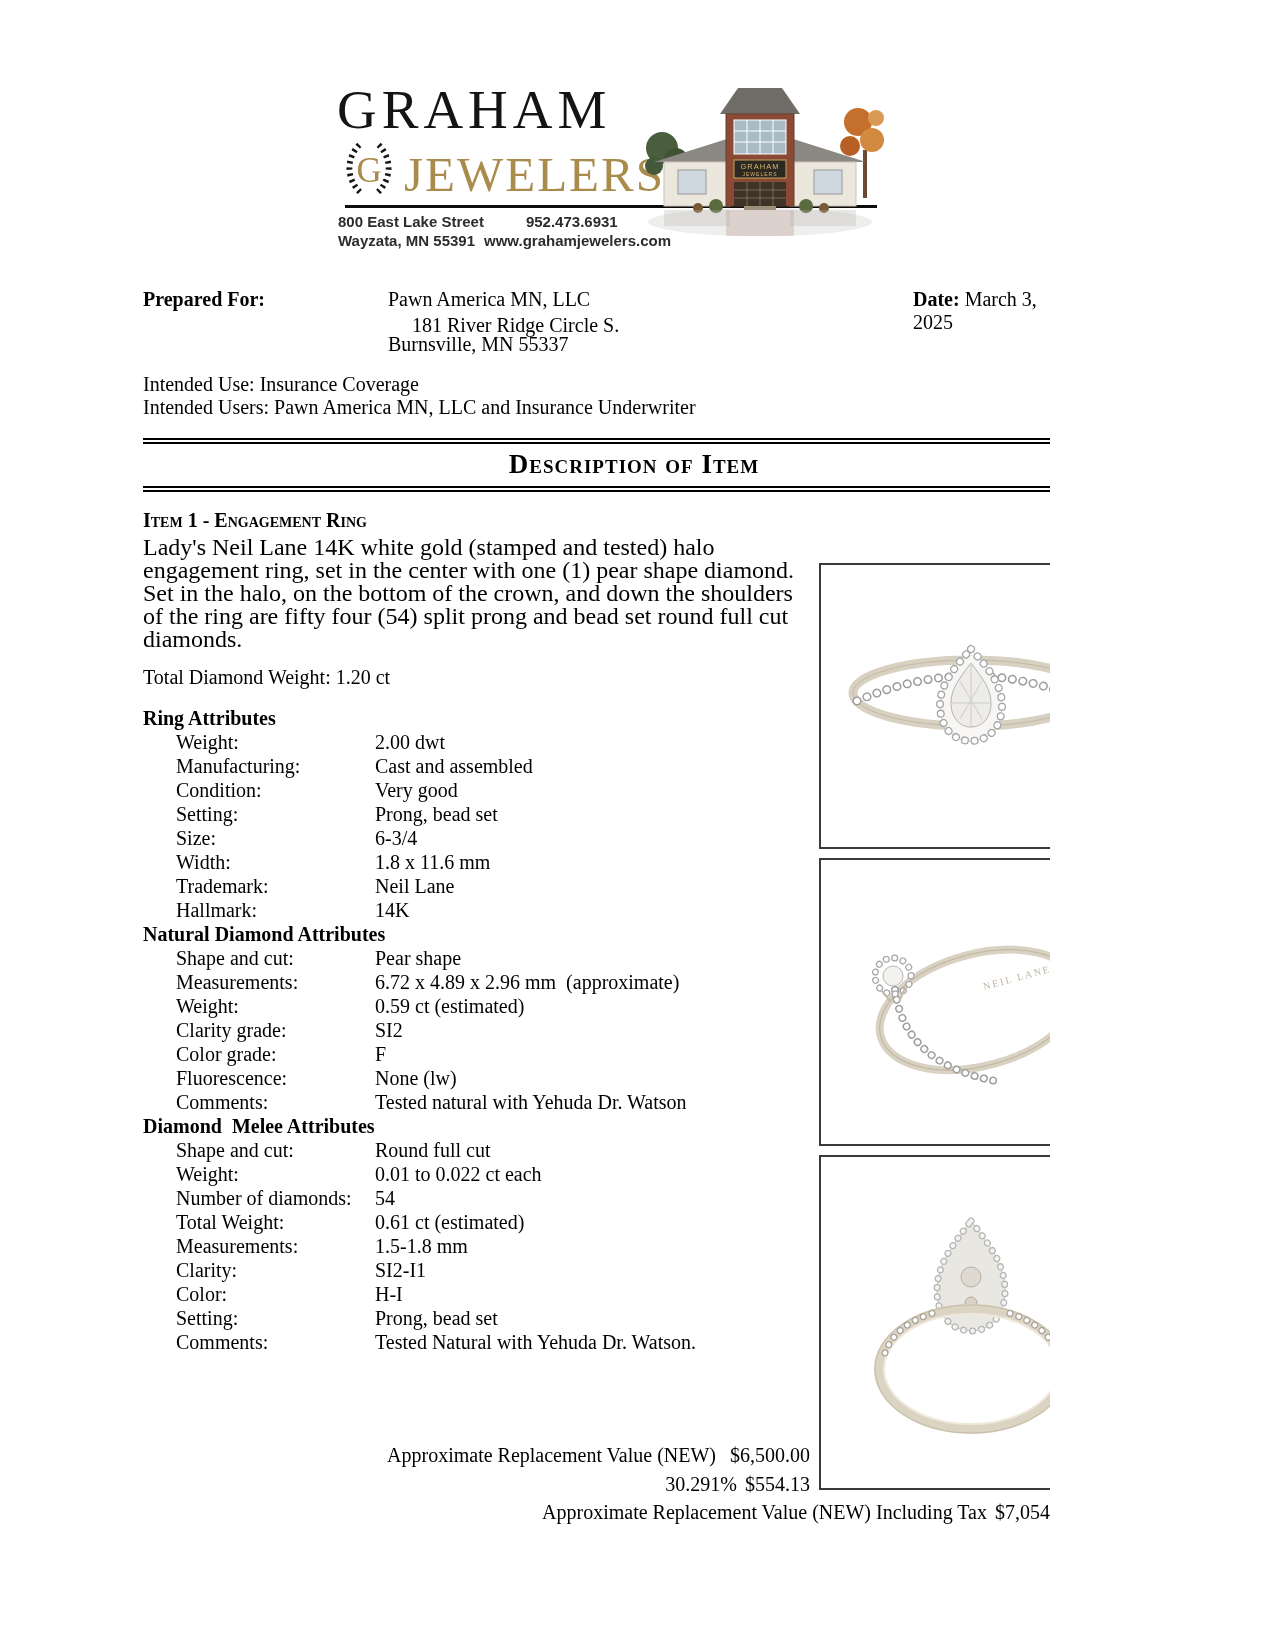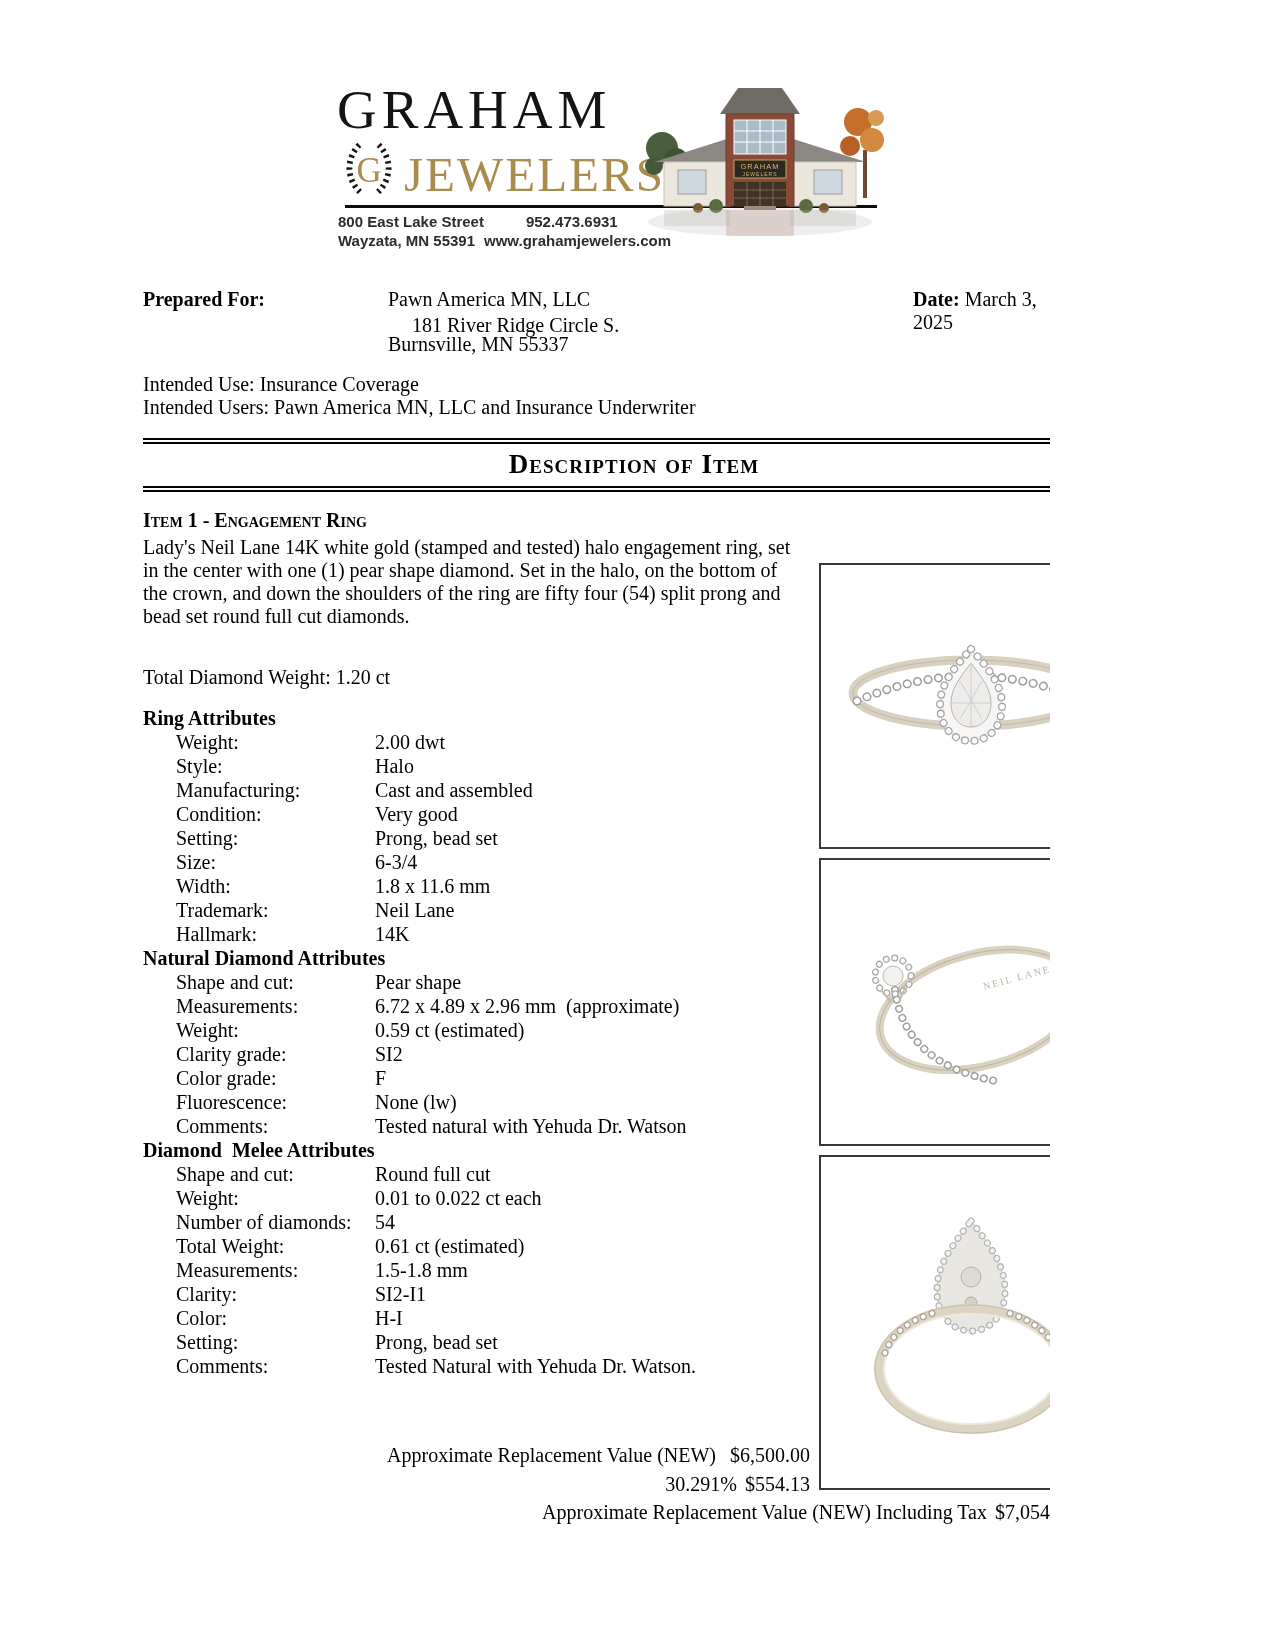--- a/index.html
+++ b/index.html
@@ -63,21 +63,21 @@
     font-size: 27px; line-height: 34px; letter-spacing: 1px;
   }
 
   
   .item-heading {
     position: absolute; left: 143px; top: 509px;
     font-weight: 700; font-variant: small-caps; font-size: 20px;
   }
   .item-desc {
     position: absolute; left: 143px; top: 536px; width: 652px;
-    font-size: 20px; line-height: 23px;
+    font-size: 24px; line-height: 23px;
   }
   .total-weight { position: absolute; left: 143px; top: 666px; }
 
   .attrs {
     position: absolute; left: 143px; top: 706px; width: 668px;
     font-size: 20px; line-height: 24px;
   }
   .attr-heading { font-weight: 700; white-space: pre-wrap; }
   .attr-row { padding-left: 33px; }
   .attr-label { display: inline-block; width: 199px; }
@@ -195,21 +195,20 @@
   <div class="sec-rule sec-rule-bottom"></div>
 
   <div class="item-heading">Item 1 - Engagement Ring</div>
   <div class="item-desc">Lady's Neil Lane 14K white gold (stamped and tested) halo engagement ring, set in the center with one (1) pear shape diamond. Set in the halo, on the bottom of the crown, and down the shoulders of the ring are fifty four (54) split prong and bead set round full cut diamonds.</div>
   <div class="total-weight t20">Total Diamond Weight: 1.20 ct</div>
 
   <div class="attrs">
 
     <div class="attr-heading">Ring Attributes</div>
     <div class="attr-row"><span class="attr-label">Weight:</span><span class="attr-value">2.00 dwt</span></div>
-    <div class="attr-row"><span class="attr-label">Style:</span><span class="attr-value">Halo</span></div>
     <div class="attr-row"><span class="attr-label">Manufacturing:</span><span class="attr-value">Cast and assembled</span></div>
     <div class="attr-row"><span class="attr-label">Condition:</span><span class="attr-value">Very good</span></div>
     <div class="attr-row"><span class="attr-label">Setting:</span><span class="attr-value">Prong, bead set</span></div>
     <div class="attr-row"><span class="attr-label">Size:</span><span class="attr-value">6-3/4</span></div>
     <div class="attr-row"><span class="attr-label">Width:</span><span class="attr-value">1.8 x 11.6 mm</span></div>
     <div class="attr-row"><span class="attr-label">Trademark:</span><span class="attr-value">Neil Lane</span></div>
     <div class="attr-row"><span class="attr-label">Hallmark:</span><span class="attr-value">14K</span></div>
 
     <div class="attr-heading">Natural Diamond Attributes</div>
     <div class="attr-row"><span class="attr-label">Shape and cut:</span><span class="attr-value">Pear shape</span></div>

